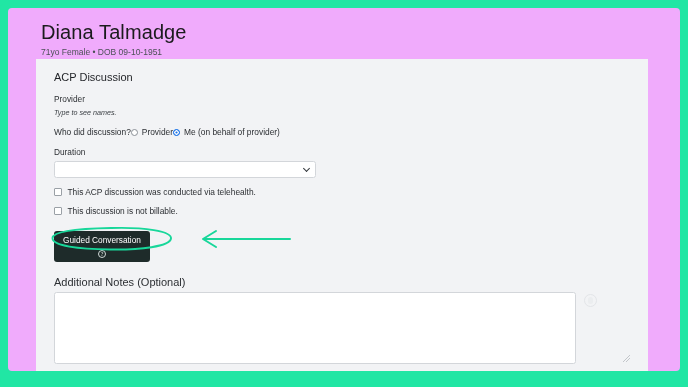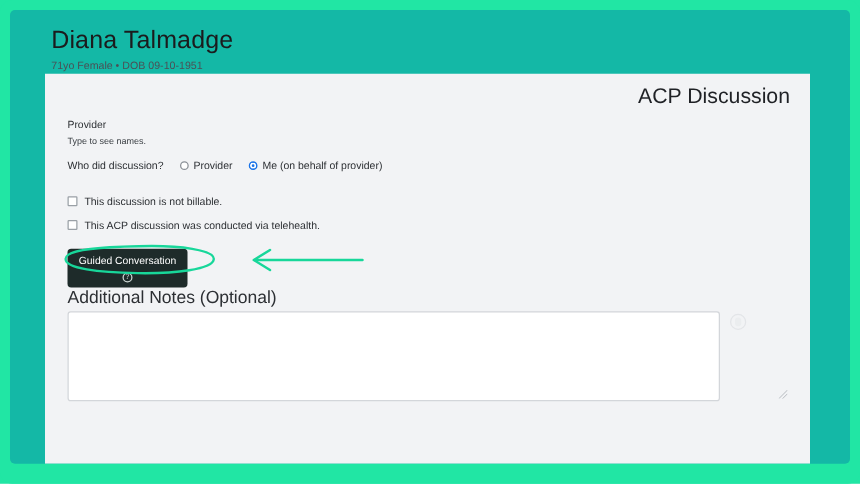--- a/index.html
+++ b/index.html
@@ -14,21 +14,21 @@
   
   #frame {
     position: absolute; inset: 0;
     background: #21e6a4;
     border-radius: 10px;
   }
   #page {
     position: absolute;
     left: 8px; top: 8px;
     width: 672px; height: 363px;
-    background: #14b8a6;
+    background: #f0abfc;
     border-radius: 4px;
     overflow: hidden;
   }
 
   
   #patient-header { padding: 12px 0 0 33px; }
   #patient-name {
     font-size: 20px; color: #1b1b1d; font-weight: 400;
     letter-spacing: .1px; line-height: 24px;
   }
@@ -38,21 +38,21 @@
 
   
   #acp-panel {
     position: absolute;
     left: 28px; top: 51px;
     width: 612px; height: 312px;
     background: #f2f3f5;
     padding: 10px 16px 0 18px;
   }
   #acp-title {
-    font-size: 17px; color: #1f2125; line-height: 16px; margin-bottom: 9px; text-align: right;
+    font-size: 11px; color: #1f2125; line-height: 16px; margin-bottom: 9px;
   }
 
   .field-row { display: flex; gap: 24px; }
   .col { width: 262px; }
   .label {
     font-size: 8.3px; color: #2c2f33; line-height: 11px; margin-bottom: 3px;
   }
 
   .control {
     position: relative;
@@ -69,25 +69,25 @@
     position: absolute; right: 6px; top: 50%;
     width: 5px; height: 5px; margin-top: -3.5px;
     border-right: 1.1px solid #33373c;
     border-bottom: 1.1px solid #33373c;
     transform: rotate(45deg);
   }
   .hint {
     font-size: 7.2px; color: #3c4045; line-height: 10px; margin-top: 3px;
   }
   .hint i { font-style: italic; }
-  .hint.italic { color: #3c4045; }
+  .hint.italic { font-style: italic; color: #3c4045; }
 
   
   #who-row {
-    display: flex; align-items: center; gap: 13px;
+    display: flex; align-items: center; 
     margin-top: 9px; margin-bottom: 10px;
   }
   #who-label { font-size: 8.4px; color: #2c2f33; }
   .radio-opt { display: flex; align-items: center; gap: 4px; font-size: 8.4px; color: #2c2f33; }
   .radio {
     width: 7px; height: 7px; border-radius: 50%;
     border: 1px solid #8b9097; background: #fff;
   }
   .radio.checked {
     border: 1px solid #1a73e8; background: #1a73e8;
@@ -124,21 +124,21 @@
   #gc-circle {
     position: absolute; left: -6px; top: -4px;
     width: 128px; height: 27px; z-index: 3; pointer-events: none;
   }
   #gc-arrow {
     position: absolute; left: 128px; top: -2px;
     width: 115px; height: 24px; z-index: 3; pointer-events: none;
   }
 
   
-  #notes-label { font-size: 14px; color: #2c2f33; margin-top: 11px; margin-bottom: 4px; }
+  #notes-label { font-size: 11px; color: #2c2f33; margin-top: 27px; margin-bottom: 4px; }
   #notes-area-wrap { position: relative; width: 100%; }
   #additional-notes-textarea {
     width: 522px; height: 72px;
     background: #ffffff;
     border: 1px solid #d3d6da; border-radius: 2.5px;
     resize: none; outline: none;
     font-family: "Liberation Sans", sans-serif;
     font-size: 8.4px; color: #1f2125;
     padding: 5px 7px;
     display: block;
@@ -186,29 +186,36 @@
           <span class="radio"></span>
           <span>Provider</span>
         </span>
         <span class="radio-opt">
           <span class="radio checked"></span>
           <span>Me (on behalf of provider)</span>
         </span>
       </div>
 
       <div class="field-row">
-      </div>
-
+        <div class="col">
+          <div class="label">Duration</div>
+          <div class="control">
+            <span></span>
+            <span class="chevron"></span>
+          </div>
+        </div>
+      </div>
+
+      <div class="check-row">
+        <span class="checkbox"></span>
+        <span class="check-label">This ACP discussion was conducted via telehealth.</span>
+      </div>
       <div class="check-row">
         <span class="checkbox"></span>
         <span class="check-label">This discussion is not billable.</span>
-      </div>
-      <div class="check-row">
-        <span class="checkbox"></span>
-        <span class="check-label">This ACP discussion was conducted via telehealth.</span>
       </div>
 
       <div id="gc-wrap">
         <button id="guided-conversation-button">
           <span>Guided Conversation</span>
           <span class="help-icon">?</span>
         </button>
         <svg id="gc-circle" viewBox="0 0 128 27">
           <path d="M63 3 C96 2 124 6 123 13.5 C122 21.5 92 25 62 24.5 C31 24 4 21 4.5 13 C5 5.5 33 3.5 63 3 Z" fill="none" stroke="#18d79a" stroke-width="1.9" stroke-linecap="round"></path>
         </svg>

